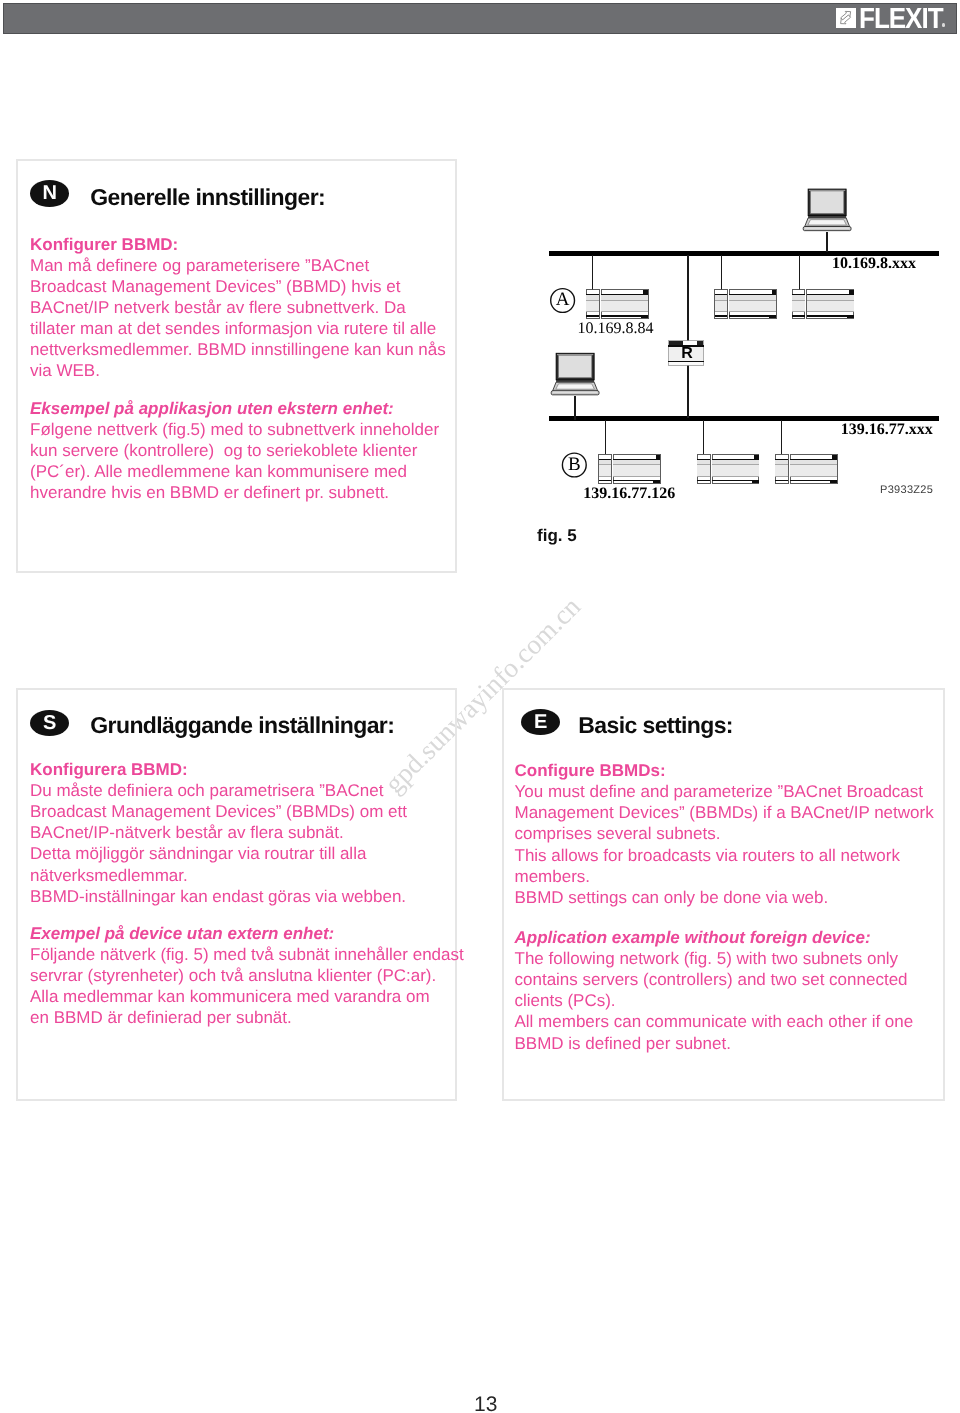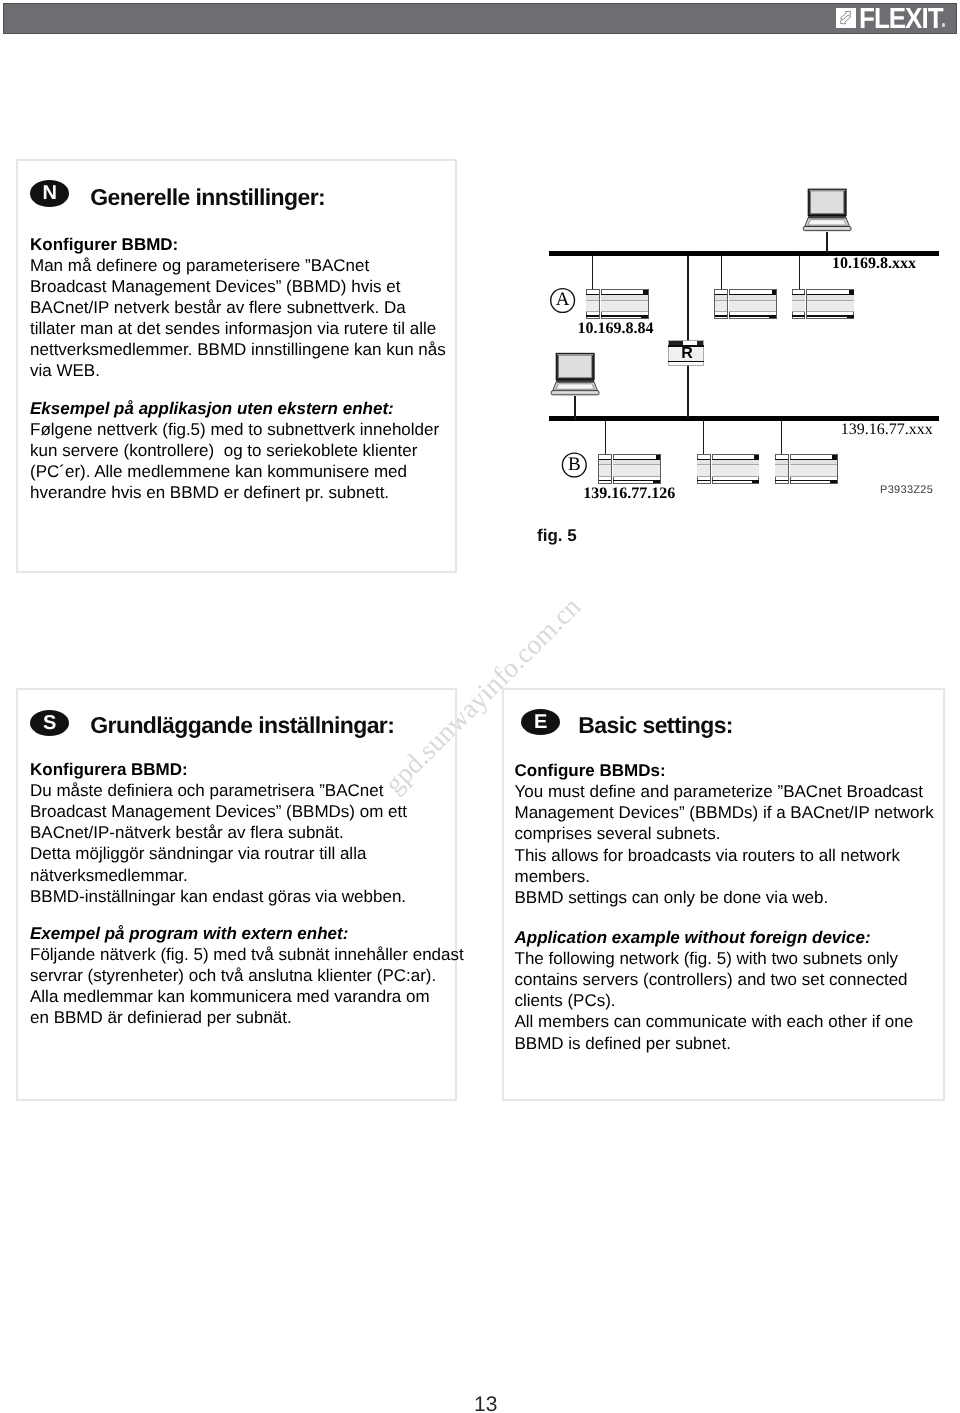--- a/index.html
+++ b/index.html
@@ -15,21 +15,21 @@
   .logo-text{position:absolute;left:23px;top:-3px;color:#fff;font-family:"Liberation Sans",sans-serif;
              font-weight:bold;font-size:26px;letter-spacing:-1px;line-height:26px;
              transform:scale(1,1.12);transform-origin:0 50%;}
   .logo-dot{position:absolute;left:105.5px;top:14.8px;width:3.6px;height:4.6px;background:#d9d9d9;border-radius:35%;}
 
   
   .panel{position:absolute;border:2px solid #e6e6e6;background:transparent;box-sizing:border-box;}
   .badge{position:absolute;border-radius:50%;background:#111;color:#fff;text-align:center;
          font-family:"Liberation Sans",sans-serif;font-weight:bold;}
   .ptitle{position:absolute;font-weight:bold;color:#0d0d0d;white-space:nowrap;font-size:23px;letter-spacing:-0.6px;}
-  .tblock{position:absolute;color:#000000;font-size:17px;line-height:21.2px;}
+  .tblock{position:absolute;color:#ec4899;font-size:17px;line-height:21.2px;}
   .tblock .h{font-weight:bold;}
   .tblock .sh{font-weight:bold;font-style:italic;}
   .tblock p{margin:0;white-space:pre;}
   .gap{height:18.3px;}
 
   
   .fig{position:absolute;}
   .figcap{position:absolute;font-weight:bold;color:#111;}
 
   
@@ -83,21 +83,21 @@
   <div class="ptitle" style="left:90.3px;top:712.3px;">Grundläggande inställningar:</div>
   <div class="tblock" style="left:30px;top:759.3px;line-height:21.05px;">
     <p class="h">Konfigurera BBMD:</p>
     <p>Du måste definiera och parametrisera ”BACnet
 Broadcast Management Devices” (BBMDs) om ett
 BACnet/IP-nätverk består av flera subnät.
 Detta möjliggör sändningar via routrar till alla
 nätverksmedlemmar.
 BBMD-inställningar kan endast göras via webben.</p>
     <div class="gap" style="height:16.2px;"></div>
-    <p class="sh">Exempel på program with extern enhet:</p>
+    <p class="sh">Exempel på device utan extern enhet:</p>
     <p>Följande nätverk (fig. 5) med två subnät innehåller endast
 servrar (styrenheter) och två anslutna klienter (PC:ar).
 Alla medlemmar kan kommunicera med varandra om
 en BBMD är definierad per subnät.</p>
   </div>
 
   <div class="panel" style="left:502px;top:687.5px;width:443px;height:413px;"></div>
   <div class="badge" style="left:521.2px;top:709.2px;width:39px;height:26.3px;font-size:20px;line-height:27px;">E</div>
   <div class="ptitle" style="left:578.3px;top:712.3px;">Basic settings:</div>
   <div class="tblock" style="left:514.5px;top:759.8px;">
@@ -197,21 +197,21 @@
         <rect x="128.9" y="182.1" width="34.4" height="2.8" fill="#fafafa"></rect>
       </g>
 
       <circle cx="22.6" cy="120.5" r="11.9" fill="#fff" stroke="#111" stroke-width="1.4" shape-rendering="geometricPrecision"></circle>
       <circle cx="34.3" cy="285" r="11.9" fill="#fff" stroke="#111" stroke-width="1.4" shape-rendering="geometricPrecision"></circle>
     </svg>
     <div class="dlabel" style="position:absolute;left:10.6px;top:109px;width:24px;text-align:center;font-size:19px;font-family:'Liberation Serif',serif;">A</div>
     <div class="dlabel" style="position:absolute;left:22.3px;top:273.5px;width:24px;text-align:center;font-size:19px;font-family:'Liberation Serif',serif;">B</div>
     <div class="dlabel" style="position:absolute;left:129.4px;top:163.6px;width:35.4px;text-align:center;font-size:16px;line-height:19px;font-weight:bold;font-family:'Liberation Sans',sans-serif;">R</div>
     <div class="dlabel" style="position:absolute;left:292px;top:75px;font-size:16px;font-weight:bold;font-family:'Liberation Serif',serif;">10.169.8.xxx</div>
-    <div class="dlabel" style="position:absolute;left:300.7px;top:241.2px;font-size:16px;font-weight:normal;font-family:'Liberation Serif',serif;">139.16.77.xxx</div>
-    <div class="dlabel" style="position:absolute;left:37.5px;top:139.5px;font-size:16px;font-weight:bold;font-family:'Liberation Serif',serif;">10.169.8.84</div>
+    <div class="dlabel" style="position:absolute;left:300.7px;top:241.2px;font-size:16px;font-weight:bold;font-family:'Liberation Serif',serif;">139.16.77.xxx</div>
+    <div class="dlabel" style="position:absolute;left:37.5px;top:139.5px;font-size:16px;font-weight:normal;font-family:'Liberation Serif',serif;">10.169.8.84</div>
     <div class="dlabel" style="position:absolute;left:43.2px;top:304.5px;font-size:16px;font-weight:bold;font-family:'Liberation Serif',serif;">139.16.77.126</div>
     <div class="dlabel" style="position:absolute;left:340px;top:304px;font-size:11px;font-weight:normal;letter-spacing:0.3px;font-family:'Liberation Sans',sans-serif;color:#3d3d3d;">P3933Z25</div>
   </div>
   <div class="figcap" style="left:537px;top:526px;font-size:17px;">fig. 5</div>
 
   <div class="pageno" style="left:474px;top:1393px;">13</div>
 </div>
 
 </body></html>

